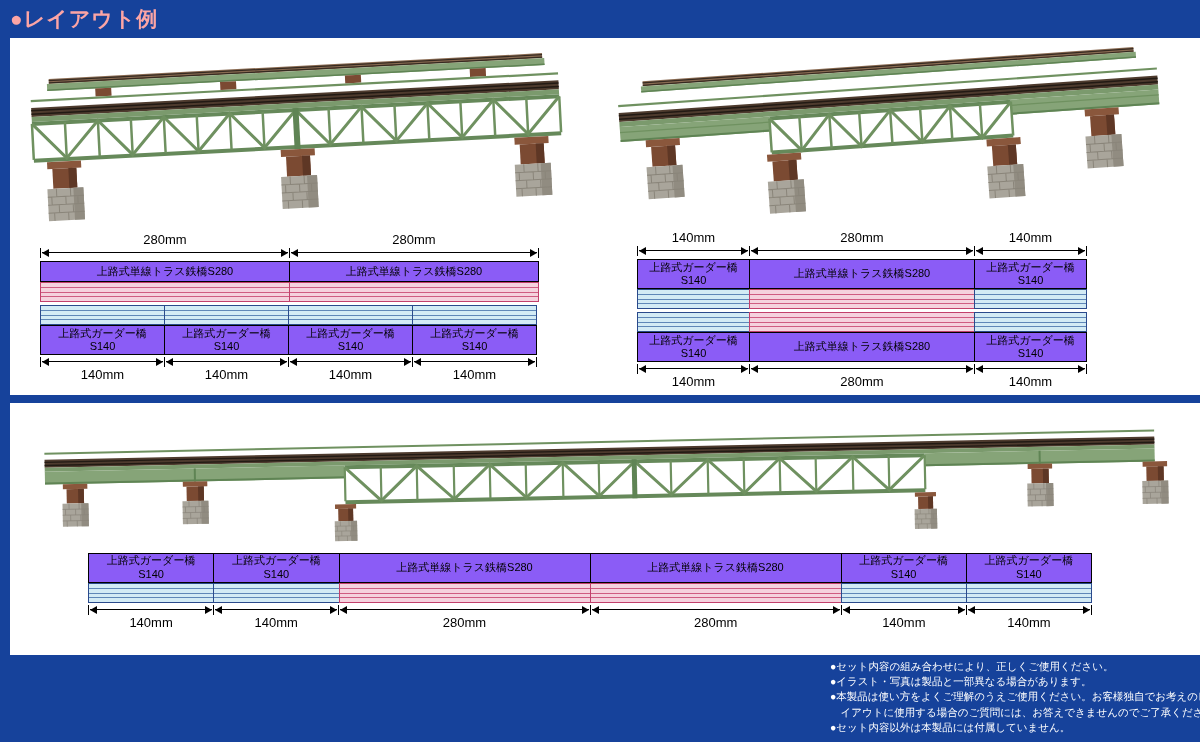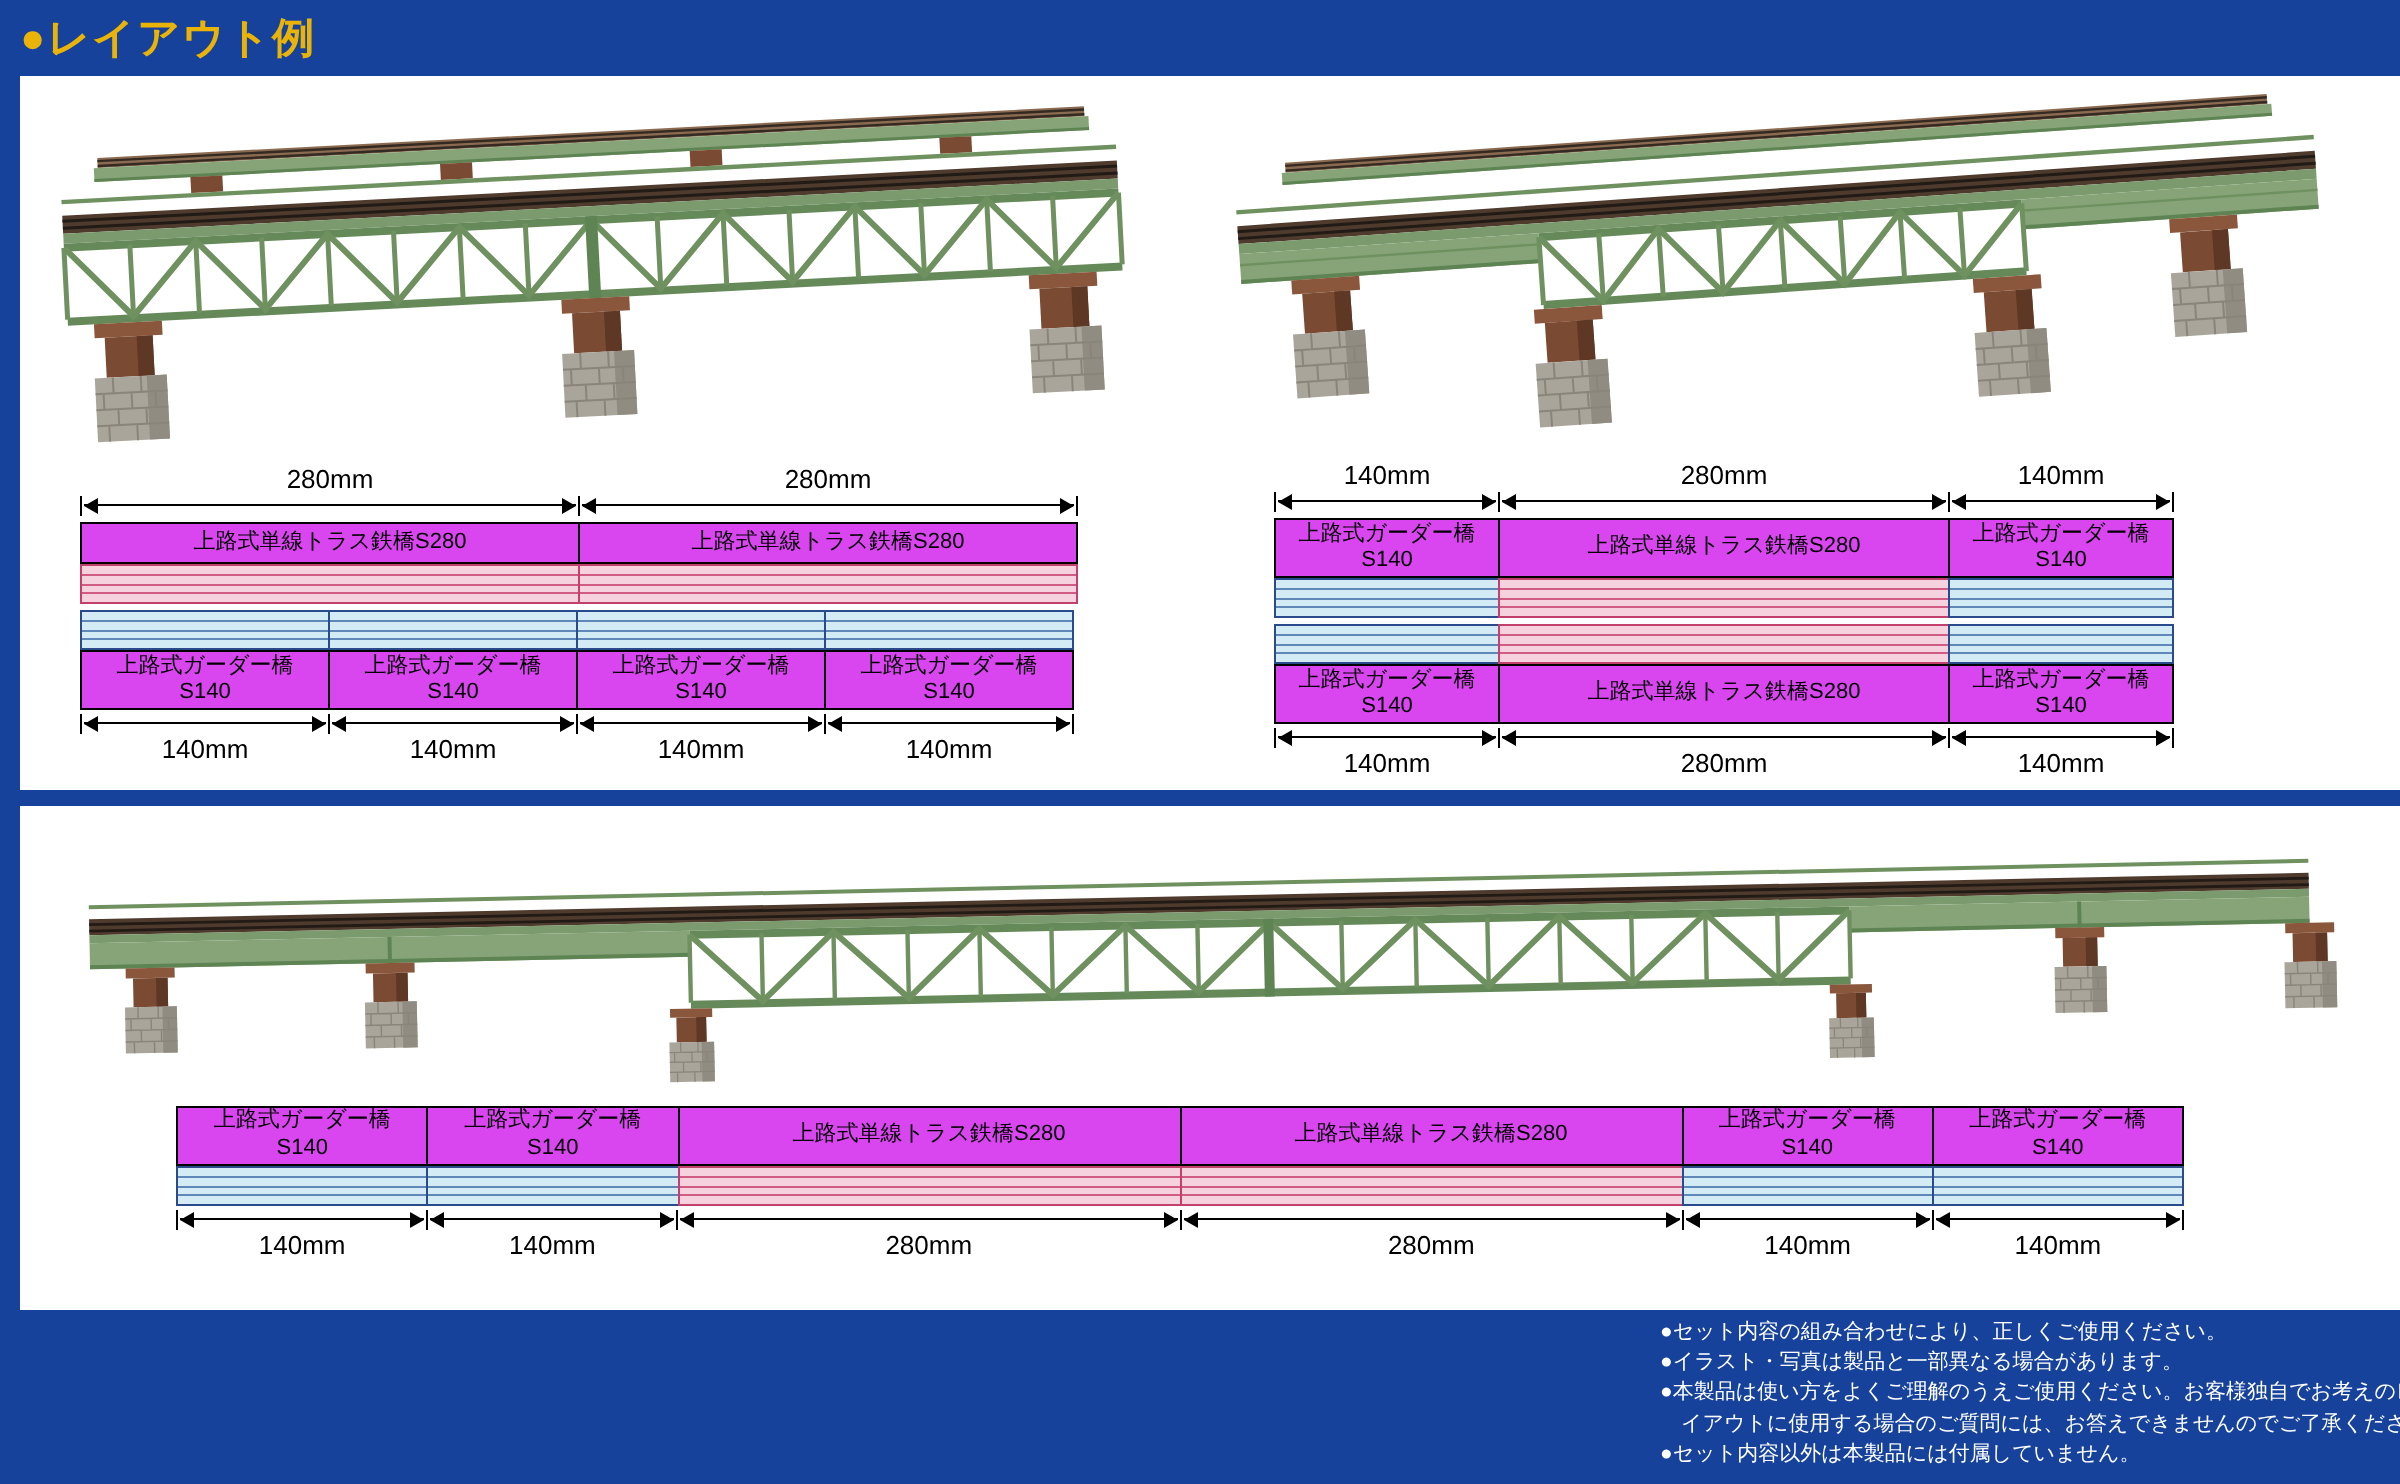--- a/index.html
+++ b/index.html
@@ -1,19 +1,19 @@
 <!DOCTYPE html>
 <html><head>
 <meta charset="utf-8">
 <style>
   html,body{margin:0;padding:0;}
   .page{position:relative;width:1200px;height:742px;background:#16429b;overflow:hidden;
         font-family:"Liberation Sans", sans-serif;}
   
-  .hdr-title{position:absolute;left:10px;top:5px;font-size:21px;font-weight:bold;color:#eab308;letter-spacing:1px;}
+  .hdr-title{position:absolute;left:10px;top:5px;font-size:21px;font-weight:bold;color:#fca5a5;letter-spacing:1px;}
   .hdr-sub{position:absolute;left:158px;top:13px;font-size:12.5px;color:#fff;}
   
   .panel{position:absolute;background:#ffffff;padding-left:44px;}
   .panel1{left:10px;top:38px;width:575px;height:357px;}
   .panel2{left:595px;top:38px;width:595px;height:357px;}
   .panel3{left:10px;top:403px;width:1180px;height:252px;}
   .photo{position:absolute;}
   .ph1{left:8px;top:4px;width:559px;height:190px;}
   .ph2{left:8px;top:4px;width:579px;height:190px;}
   .ph3{left:10px;top:4px;width:1160px;height:142px;}
@@ -26,21 +26,21 @@
   .dim-seg{display:flex;flex-direction:column;}
   .dim-row.bot .dim-seg{flex-direction:column-reverse;}
   .dim-seg + .dim-seg{margin-left:-1px;}
   .dim-text{text-align:center;font-size:13px;color:#000;padding:1px 2px;line-height:1.1;}
   .dim-line{position:relative;height:10px;border-left:1px solid #000;border-right:1px solid #000;}
   .dim-line::before{content:"";position:absolute;left:1px;right:1px;top:4px;border-top:1px solid #000;}
   .ah{position:absolute;top:1px;width:0;height:0;border-top:4px solid transparent;border-bottom:4px solid transparent;}
   .ah.al{left:1px;border-right:7px solid #000;}
   .ah.ar{right:1px;border-left:7px solid #000;}
   .label-row{display:flex;}
-  .lab{box-sizing:border-box;border:1px solid #000;background:#d946ef;display:flex;align-items:center;justify-content:center;
+  .lab{box-sizing:border-box;border:1px solid #000;background:#8b5cf6;display:flex;align-items:center;justify-content:center;
        text-align:center;font-size:11px;line-height:1.25;color:#000;white-space:pre-line;}
   .lab + .lab{margin-left:-1px;}
   .h20{height:21px;}
   .h30{height:30px;}
   .track{display:flex;}
   .track + .track{margin-top:3px;}
   .tseg{box-sizing:border-box;height:20px;}
   .tseg + .tseg{margin-left:-1px;}
   .tseg.pink{border:1px solid #c2406c;
     background:linear-gradient(to bottom,#f5d2de 0,#f5d2de 4px,#cf5c82 4px,#cf5c82 5px,#f5d2de 5px,#f5d2de 9px,

